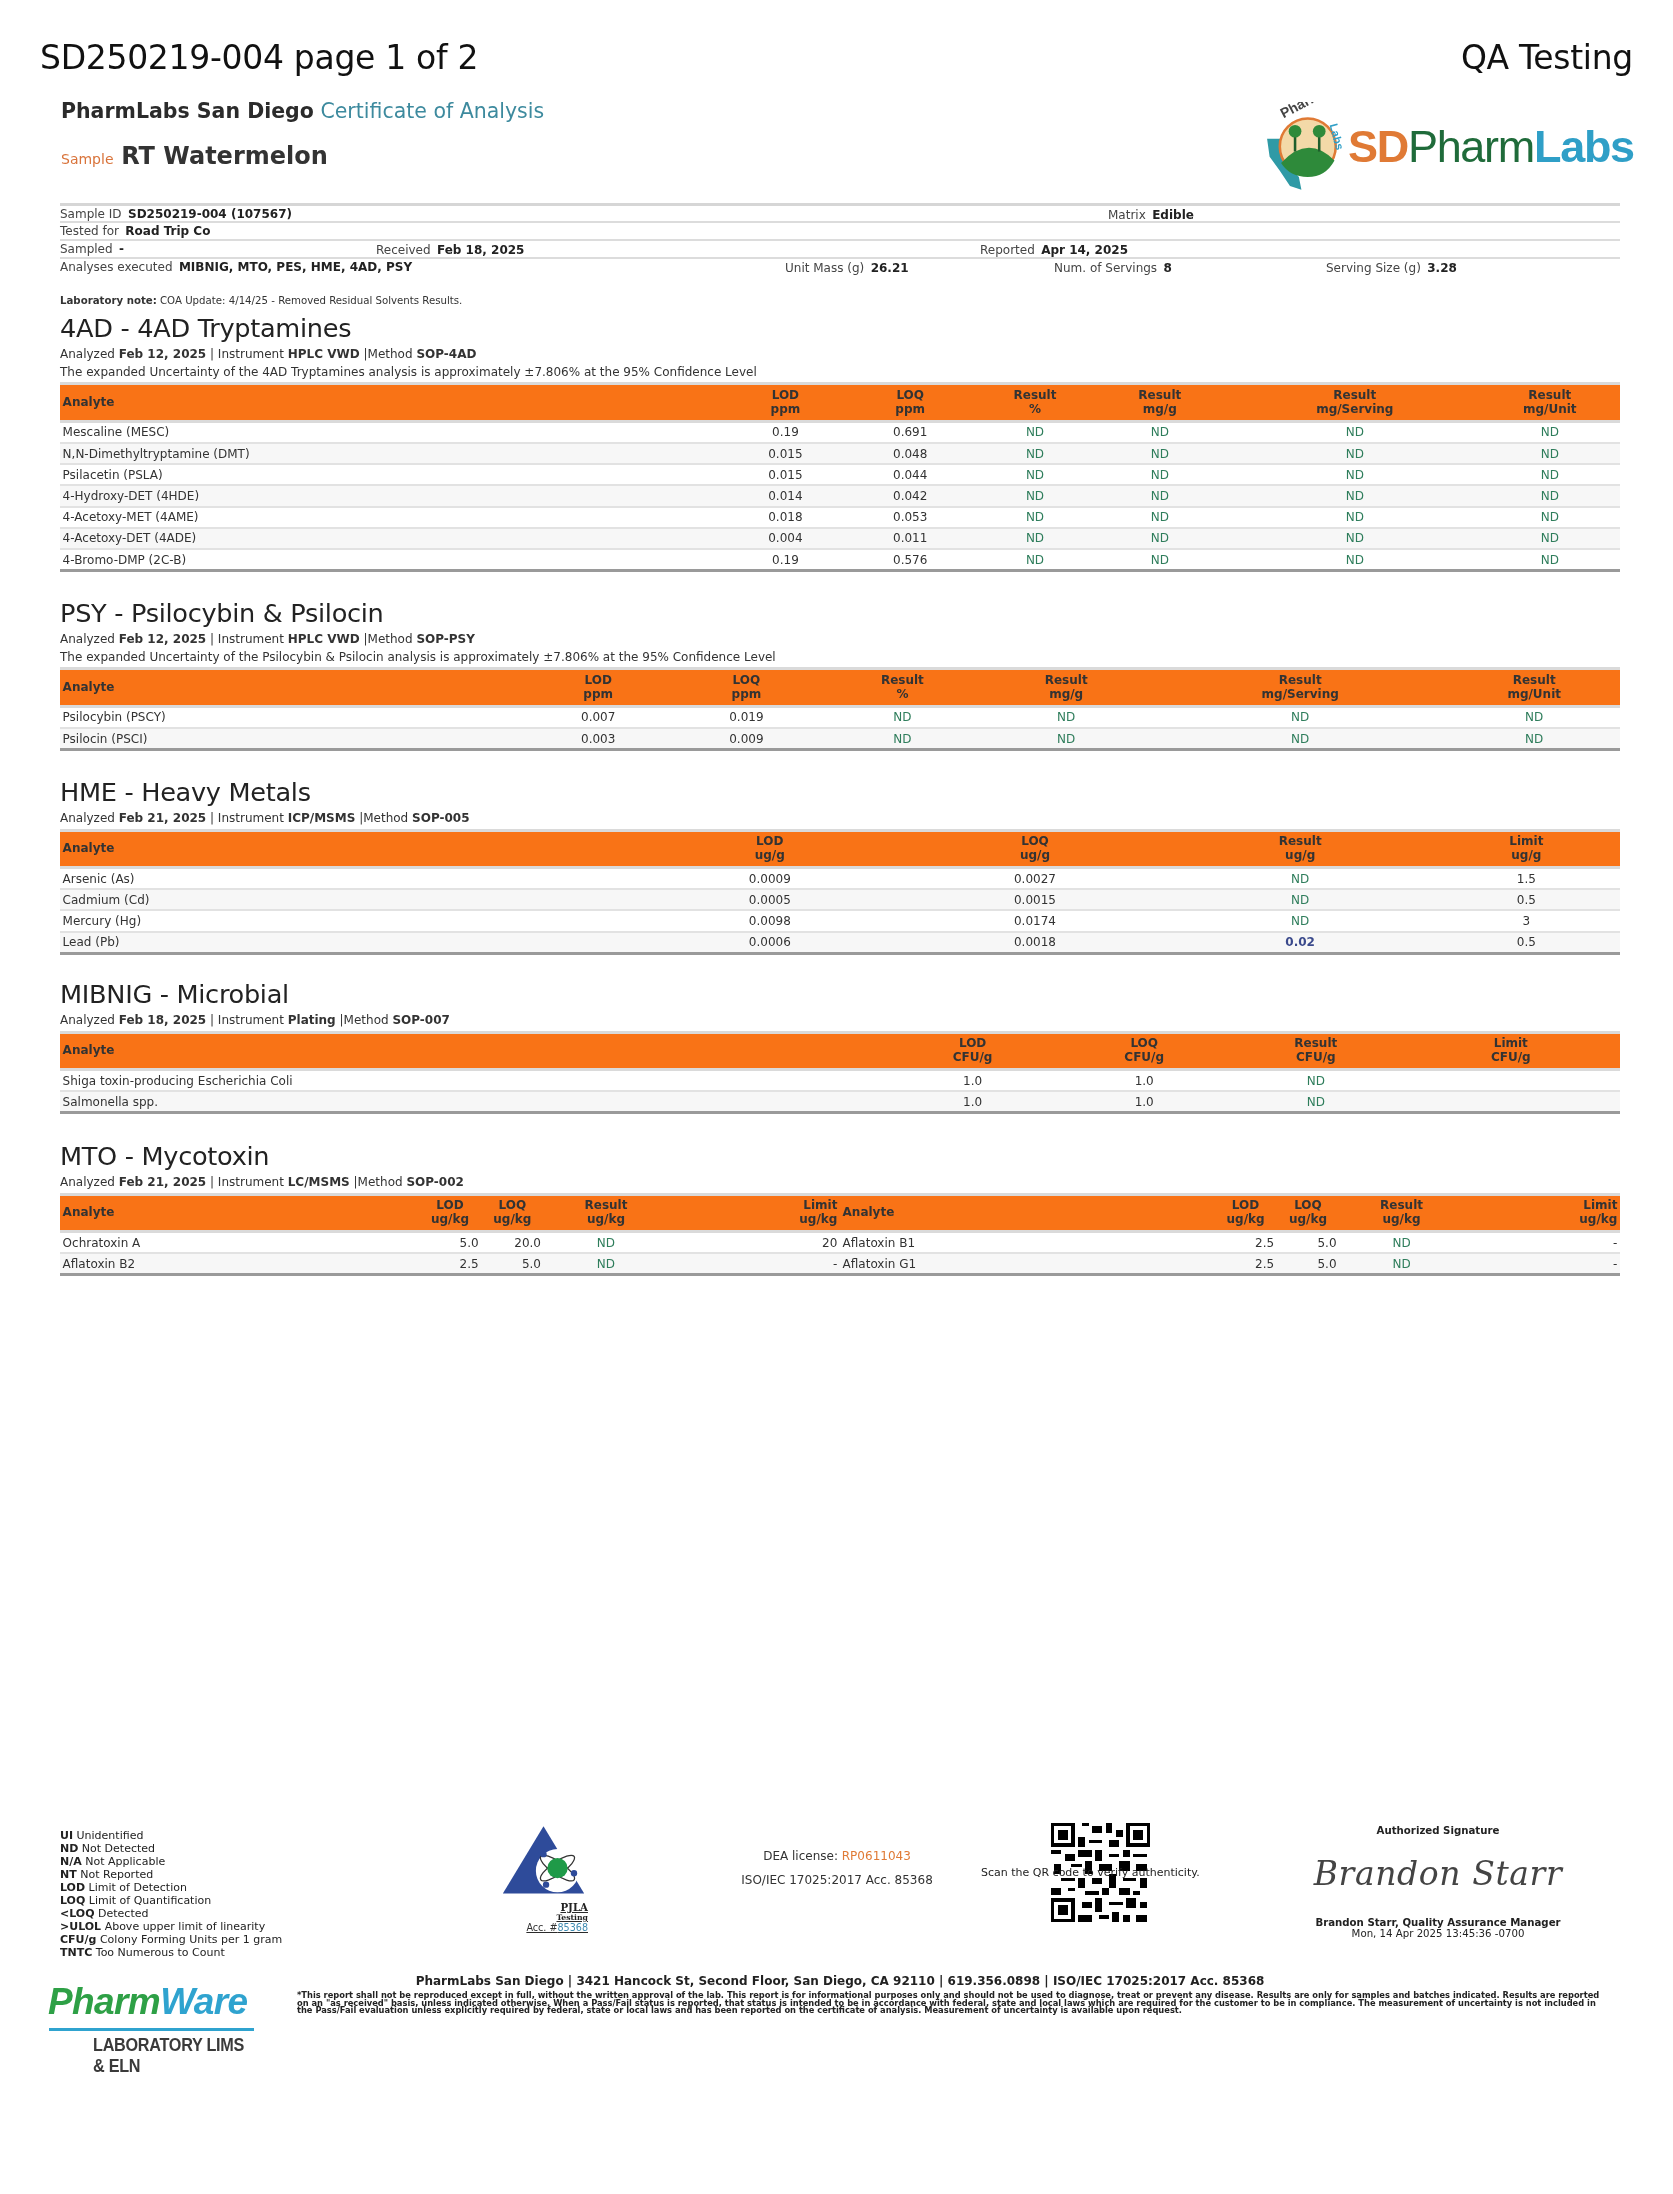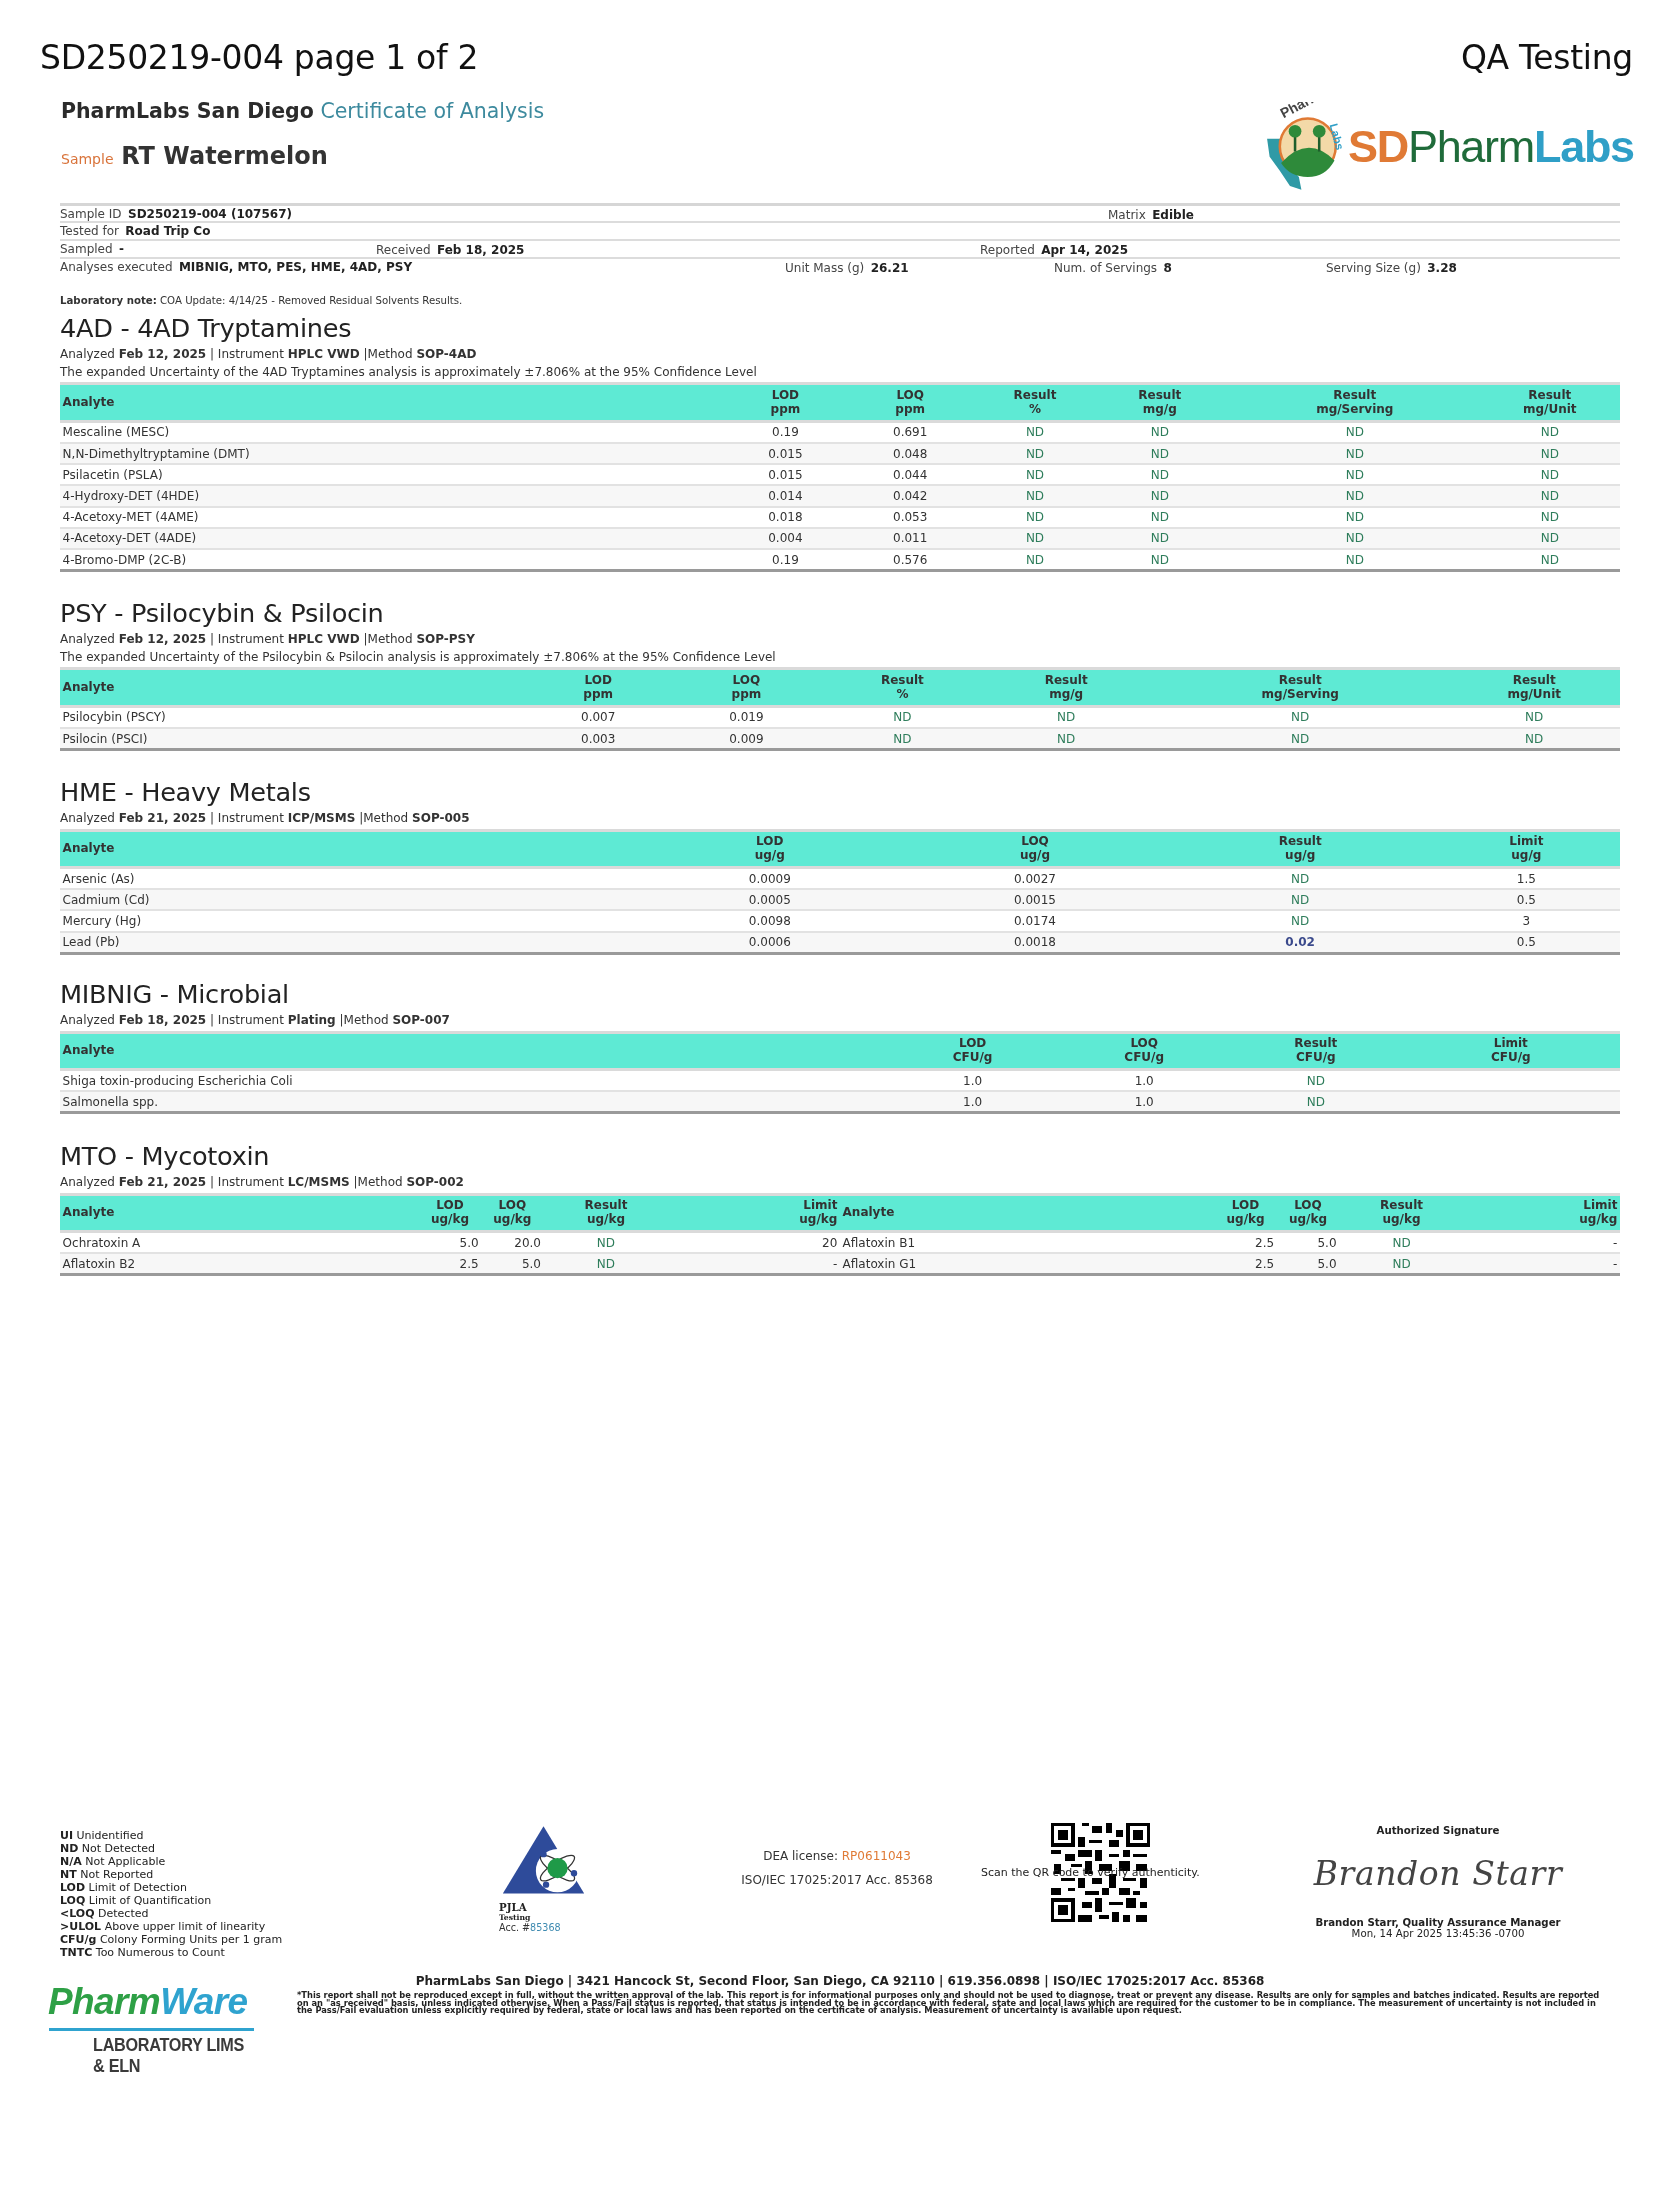--- a/index.html
+++ b/index.html
@@ -31,35 +31,35 @@
 
   .lab-note { position: absolute; top: 295px; left: 60px; font-size: 10.2px; color: #333; }
   .lab-note b { font-weight: 600; }
 
   .section { position: absolute; left: 60px; width: 1560px; }
   .section h2 { font-size: 25.6px; font-weight: 400; color: #222; letter-spacing: -0.3px; }
   .meta { font-size: 12px; color: #333; margin-top: 3.8px; }
   .meta b { font-weight: 600; }
   .unc { font-size: 12px; color: #333; margin-top: 3.8px; }
   table { border-collapse: collapse; width: 100%; margin-top: 3.8px; font-size: 12px; }
-  thead tr { background: #5eead4; border-top: 3.2px solid #dadada; border-bottom: 3.2px solid #dadada; }
+  thead tr { background: #f97316; border-top: 3.2px solid #dadada; border-bottom: 3.2px solid #dadada; }
   thead th { font-weight: 600; color: #333; padding: 3.8px 2.6px; line-height: 13.4px; text-align: center; }
   thead th.left { text-align: left; padding-left: 2.6px; }
   tbody tr { border-bottom: 2.6px solid #e2e2e2; }
   tbody tr:nth-child(even) { background: #f7f7f7; }
   tbody tr:last-child { border-bottom: 3.8px solid #9a9a9a; }
   tbody td { padding: 2.6px 2.6px; height: 19px; text-align: center; color: #333; }
   tbody td.left { text-align: left; }
   .nd { color: #2e7d5b; }
   .det { color: #3b4a8c; font-weight: 600; }
 
   .legend { position: absolute; top: 1829px; left: 60px; font-size: 11px; line-height: 13px; color: #222; }
   .legend b { font-weight: 700; }
 
-  .pjla { position: absolute; top: 1822px; left: 499px; width: 89px; text-align: left; }
+  .pjla { position: absolute; top: 1822px; left: 499px; width: 89px; text-align: right; text-decoration: underline; }
   .pjla .t1 { font-family: "DejaVu Serif", serif; font-weight: 700; font-size: 10.2px; color: #222; }
   .pjla .t2 { font-family: "DejaVu Serif", serif; font-weight: 700; font-size: 7.7px; color: #222; }
   .pjla .t3 { font-size: 9.6px; color: #333; }
   .pjla .t3 span { color: #3d8ab0; }
 
   .dea { position: absolute; top: 1844px; left: 690px; width: 294px; text-align: center; font-size: 12px; color: #333; line-height: 24px; }
   .dea .lic { color: #e07a35; }
 
   .qr { position: absolute; top: 1823px; left: 1051px; width: 99px; height: 99px; }
   .qr-caption { position: absolute; top: 1866px; left: 981px; width: 240px; font-size: 11px; color: #222; }

